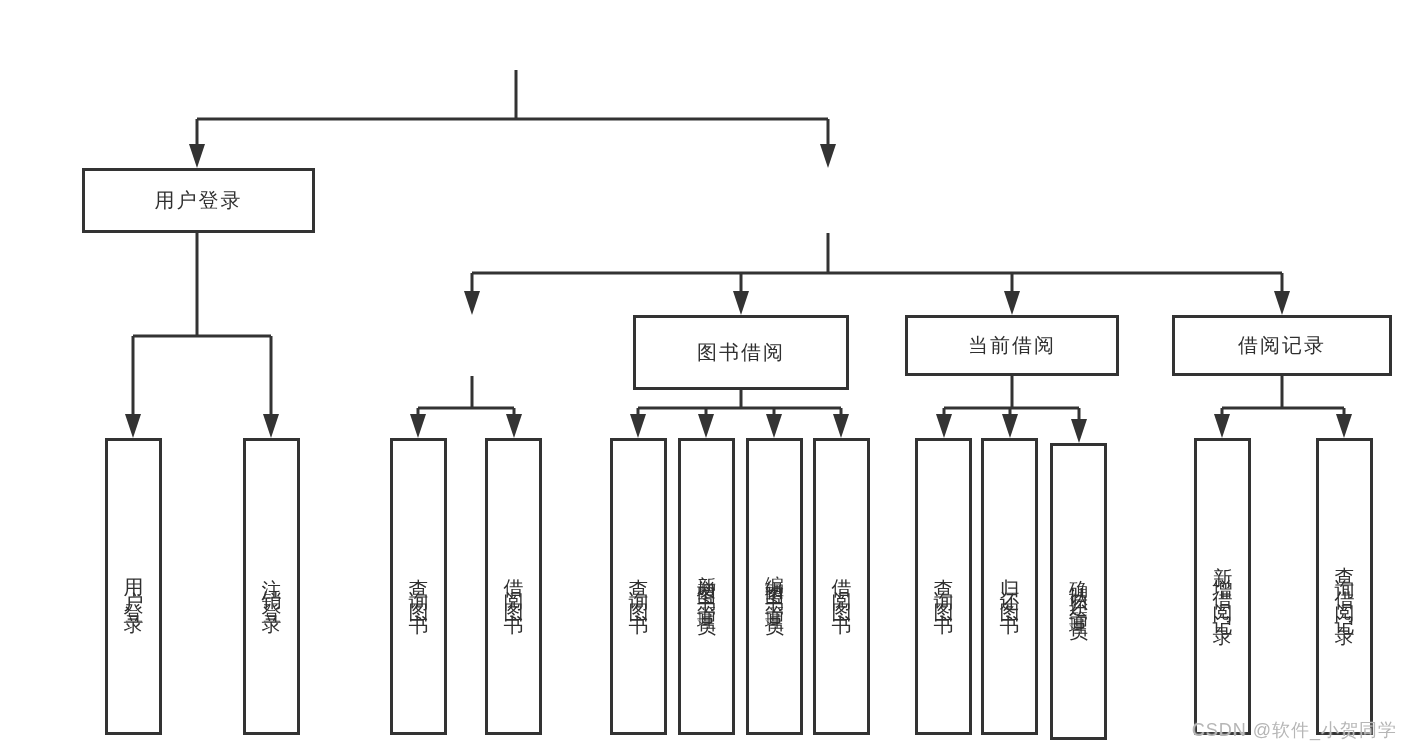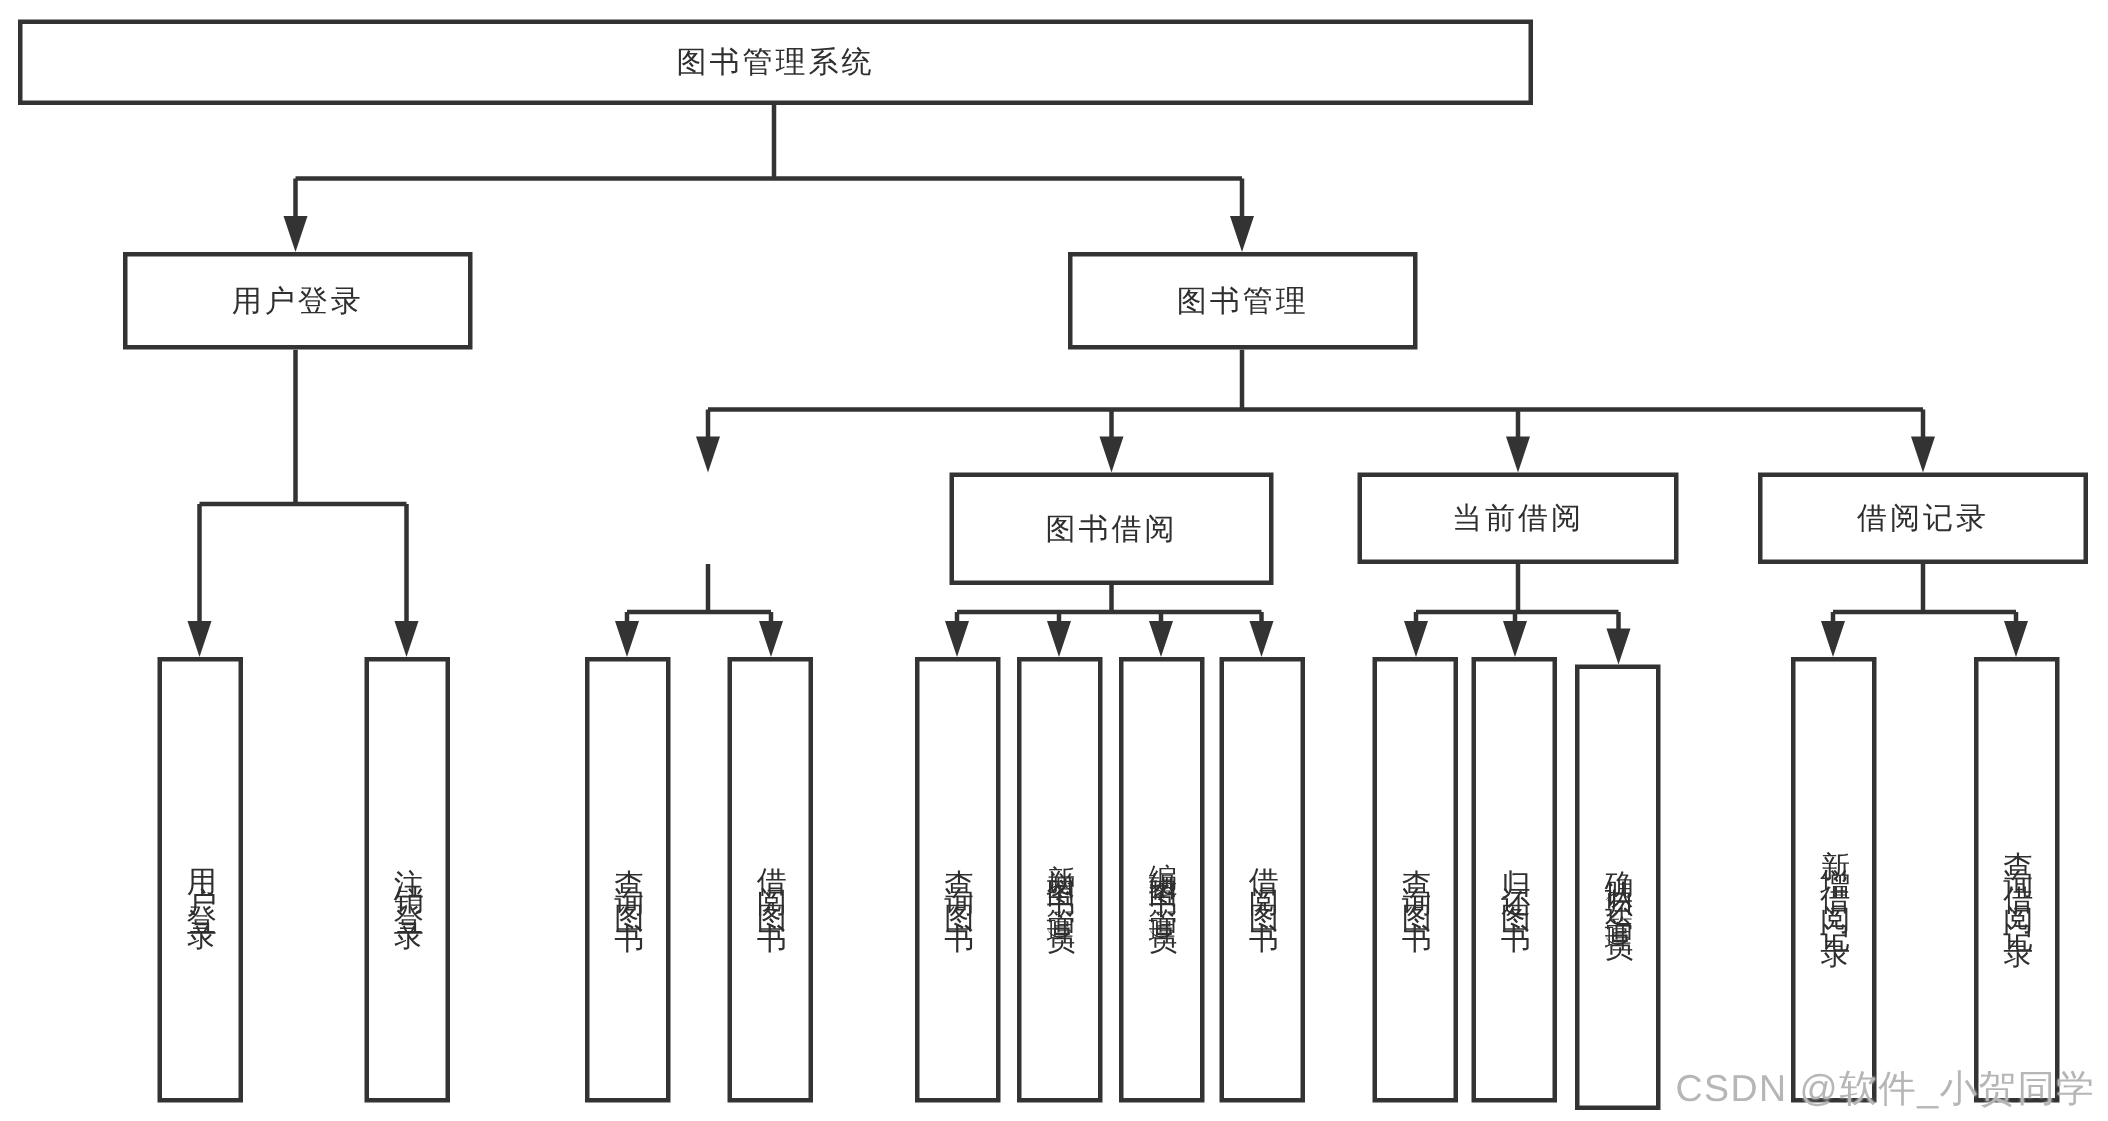--- a/index.html
+++ b/index.html
@@ -13,21 +13,21 @@
     display:flex;align-items:center;justify-content:center;z-index:2;
     color:#2f2f2f;font-size:20px;letter-spacing:2px;
   }
   .leaf span{
     writing-mode:vertical-rl;text-orientation:mixed;
     font-size:20px;letter-spacing:12px;color:#2f2f2f;line-height:1.25;
   }
   .leaf.tight span{font-size:19px;letter-spacing:6px;}
   .watermark{
     position:absolute;right:8px;bottom:5px;z-index:3;
-    font-size:25px;color:#b6b6b6;letter-spacing:1px;
+    font-size:18px;color:#b6b6b6;letter-spacing:1px;
     text-shadow:0 0 2px #ffffff;
   }
 </style>
 </head>
 <body>
 
 <div class="canvas">
 
   <svg class="wires" width="1405" height="747">
       <line x1="516" y1="70" x2="516" y2="119" stroke="#333333" stroke-width="3"></line>
@@ -77,29 +77,23 @@
       <line x1="1010" y1="408" x2="1010" y2="420" stroke="#333333" stroke-width="3"></line>
       <polygon points="1010,438 1002,414 1018,414" fill="#333333"></polygon>
       <line x1="1079" y1="408" x2="1079" y2="425" stroke="#333333" stroke-width="3"></line>
       <polygon points="1079,443 1071,419 1087,419" fill="#333333"></polygon>
       <line x1="1222" y1="408" x2="1222" y2="420" stroke="#333333" stroke-width="3"></line>
       <polygon points="1222,438 1214,414 1230,414" fill="#333333"></polygon>
       <line x1="1344" y1="408" x2="1344" y2="420" stroke="#333333" stroke-width="3"></line>
       <polygon points="1344,438 1336,414 1352,414" fill="#333333"></polygon>
     </svg>
 
-  <div class="box" style="left:12px;top:13px;width:1010px;height:57px">
-    <span>图书管理系统</span>
-  </div>
 
   <div class="box" style="left:82px;top:168px;width:233px;height:65px">
     <span>用户登录</span>
-  </div>
-  <div class="box" style="left:712px;top:168px;width:233px;height:65px">
-    <span>图书管理</span>
   </div>
 
   <div class="box" style="left:633px;top:315px;width:216px;height:75px">
     <span>图书借阅</span>
   </div>
   <div class="box" style="left:1172px;top:315px;width:220px;height:61px">
     <span>借阅记录</span>
   </div>
   <div class="box" style="left:905px;top:315px;width:214px;height:61px">
     <span>当前借阅</span>

